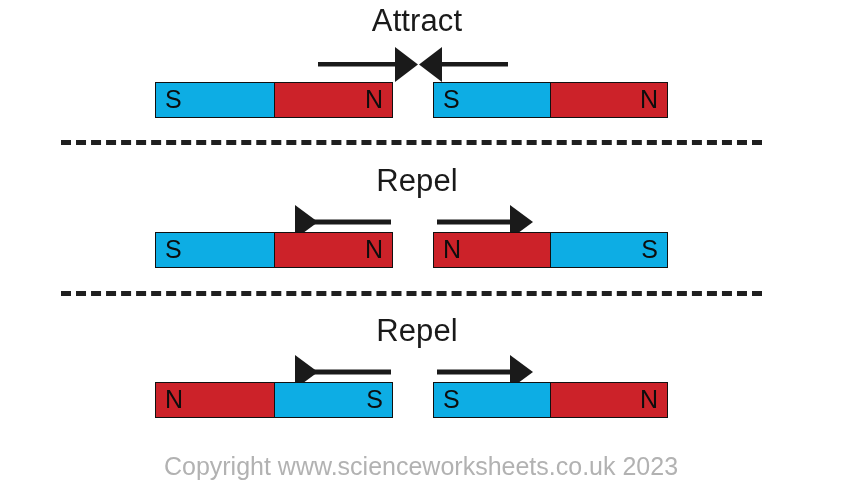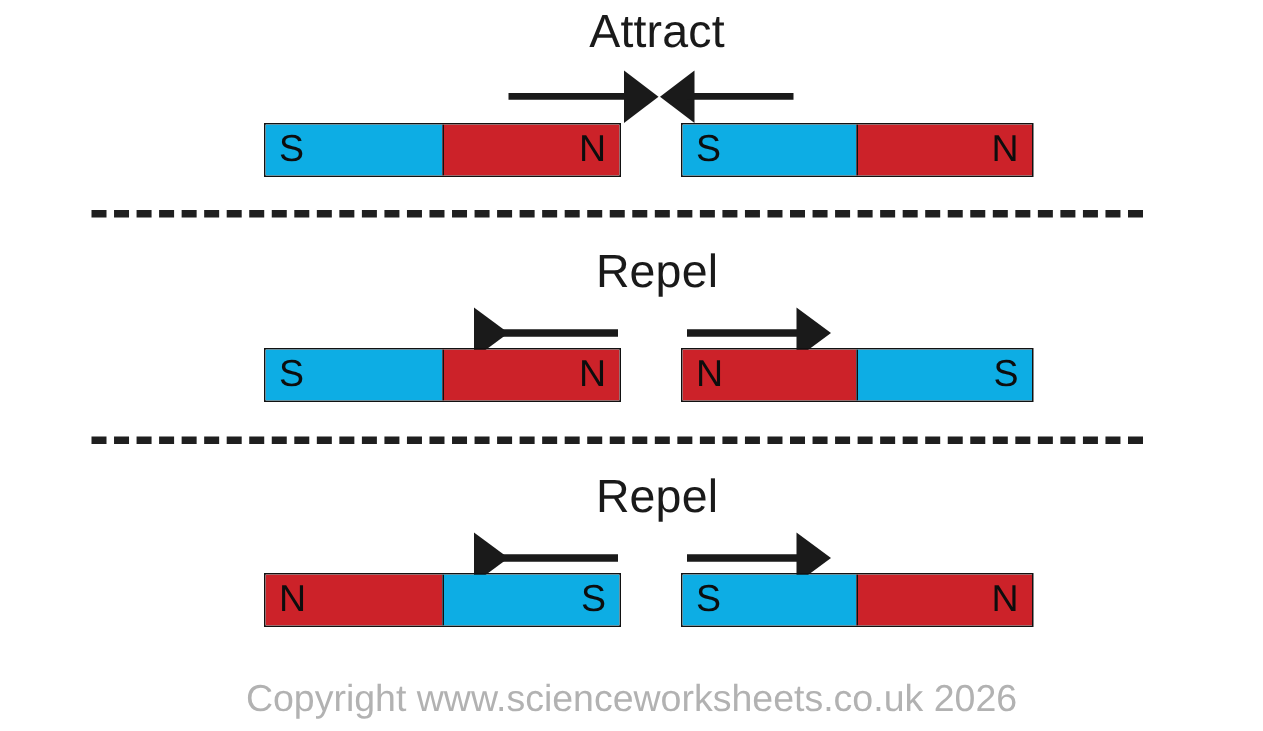--- a/index.html
+++ b/index.html
@@ -20,21 +20,20 @@
     left: 0; top: 0;
     width: 842px;
     height: 487px;
   }
 
   
   .row {
     position: absolute;
     left: 0;
     width: 762px;
-    margin-left: 21px;
   }
   #row-attract { top: 0px;   height: 130px; }
   #row-repel-1 { top: 150px; height: 130px; }
   #row-repel-2 { top: 300px; height: 130px; }
 
   
   .caption {
     position: absolute;
     left: 0;
     width: 842px;
@@ -241,15 +240,15 @@
     <div class="magnet right">
       <div class="pole blue">
         <span class="pole-label at-left">S</span>
       </div>
       <div class="pole red split-right">
         <span class="pole-label at-right">N</span>
       </div>
     </div>
   </div>
 
-  <div id="copyright">Copyright www.scienceworksheets.co.uk 2026</div>
+  <div id="copyright">Copyright www.scienceworksheets.co.uk 2023</div>
 
 </div>
 
 </body></html>

